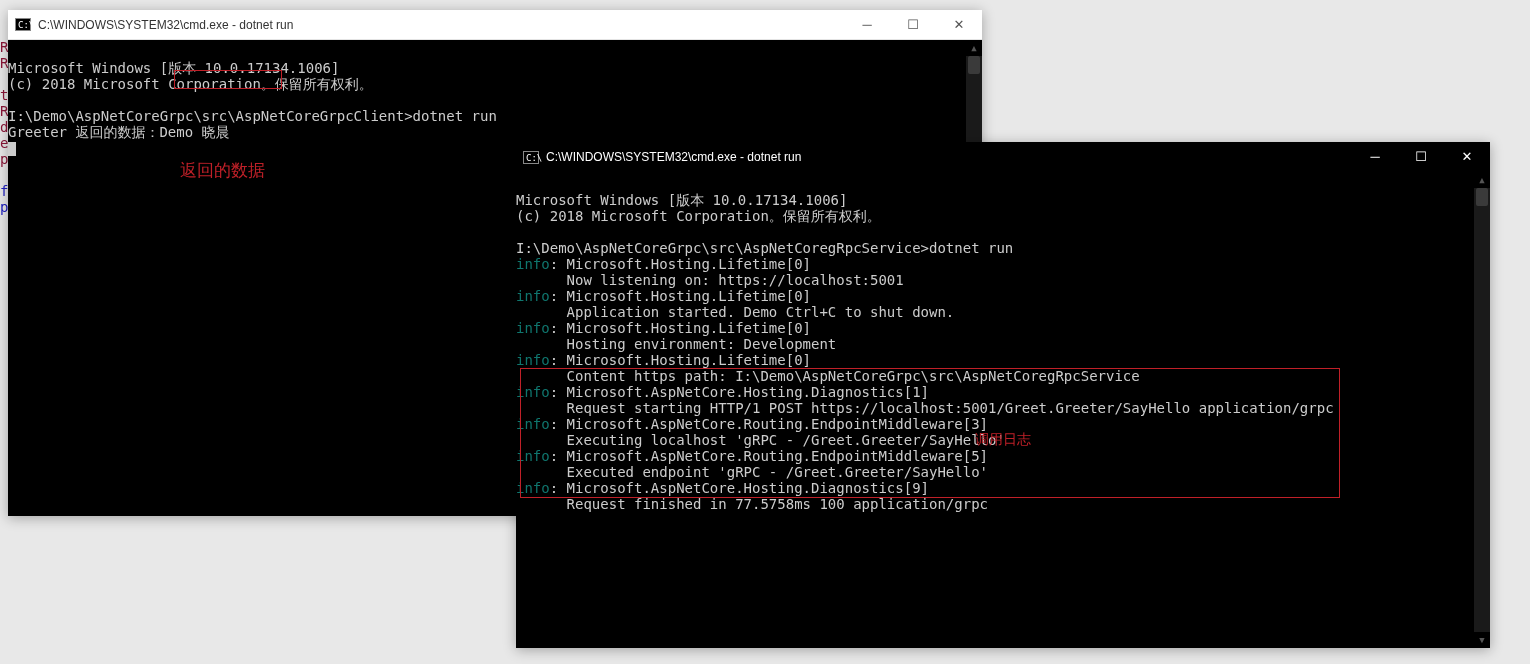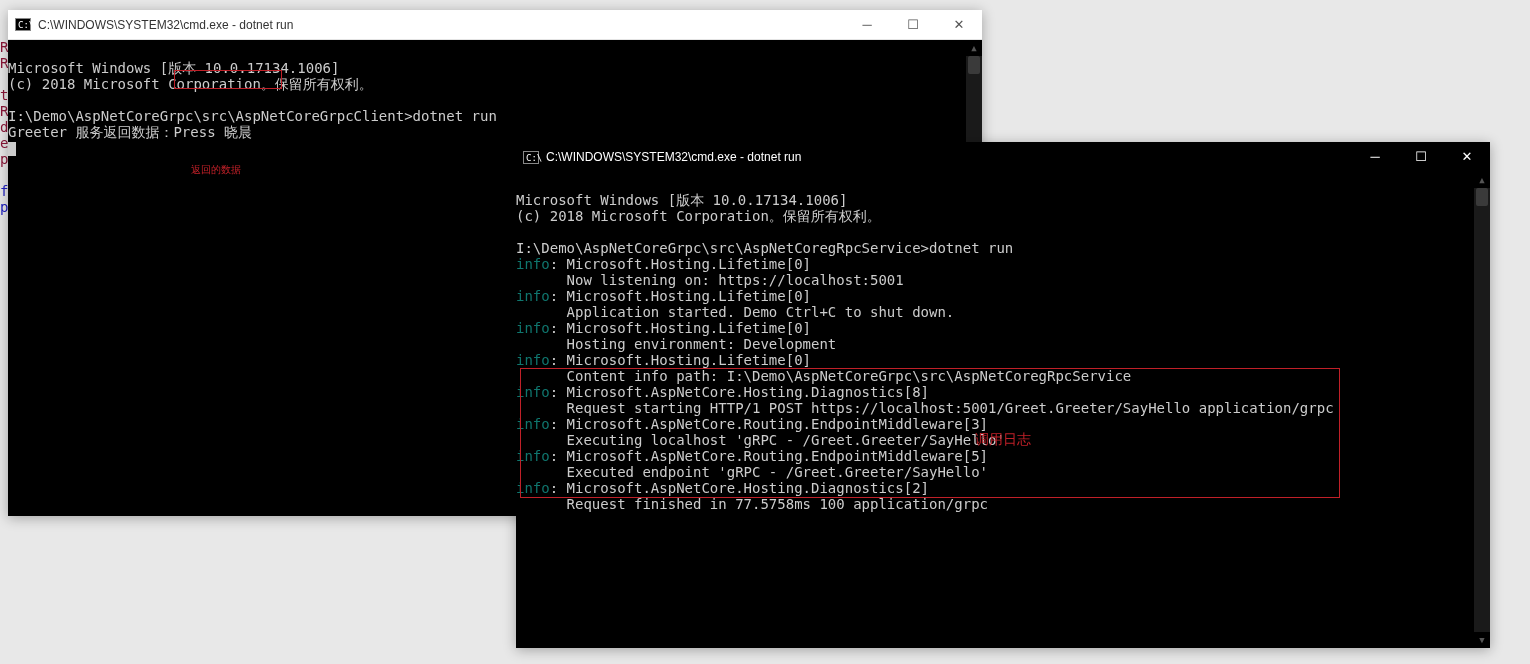--- a/index.html
+++ b/index.html
@@ -52,21 +52,21 @@
 
     .info { color:#0f766e; }
     .cursor { display:inline-block; width:8px; height:14px; background:#ccc; vertical-align:text-bottom; }
 
     .annot-box1 {
       position:absolute; border:1px solid #c02028;
       left:166px; top:30px; width:108px; height:19px;
     }
     .annot-label1 {
       position:absolute; color:#c02028;
-      left:183px; top:122px; font-size:10px;
+      left:172px; top:122px; font-size:17px;
     }
     .annot-box2 {
       position:absolute; border:1px solid #c02028;
       left:4px; top:196px; width:820px; height:130px;text-align:center;
     }
     .annot-label2 {
       position:absolute; color:#c02028;
       left:454px; top:62px; font-size:14px;
     }
   </style>
@@ -97,21 +97,21 @@
       <div class="tb-btn">─</div>
       <div class="tb-btn">☐</div>
       <div class="tb-btn close">✕</div>
     </div>
   </div>
   <div class="console">
 <span>Microsoft Windows [版本 10.0.17134.1006]</span>
 <span>(c) 2018 Microsoft Corporation。保留所有权利。</span>
 <span></span>
 <span>I:\Demo\AspNetCoreGrpc\src\AspNetCoreGrpcClient&gt;dotnet run</span>
-<span><span>Greeter 服务返回数据：</span><span>Press 晓晨</span></span>
+<span><span>Greeter 返回的数据：</span><span>Demo 晓晨</span></span>
 <span class="cursor"></span>
     <div class="annot-box1"></div>
     <div class="annot-label1">返回的数据</div>
     <div class="scrollbar">
       <div class="arrow" style="top:0">▲</div>
       <div class="thumb" style="top:16px;height:18px"></div>
       <div class="arrow" style="bottom:0">▼</div>
     </div>
   </div>
 </div>
@@ -133,28 +133,28 @@
 <span>(c) 2018 Microsoft Corporation。保留所有权利。</span>
 <span></span>
 <span>I:\Demo\AspNetCoreGrpc\src\AspNetCoregRpcService&gt;dotnet run</span>
 <span><span class="info">info</span><span>: Microsoft.Hosting.Lifetime[0]</span></span>
 <span>      Now listening on: https://localhost:5001</span>
 <span><span class="info">info</span><span>: Microsoft.Hosting.Lifetime[0]</span></span>
 <span>      Application started. Demo Ctrl+C to shut down.</span>
 <span><span class="info">info</span><span>: Microsoft.Hosting.Lifetime[0]</span></span>
 <span>      Hosting environment: Development</span>
 <span><span class="info">info</span><span>: Microsoft.Hosting.Lifetime[0]</span></span>
-<span>      Content info path: I:\Demo\AspNetCoreGrpc\src\AspNetCoregRpcService</span>
-<span><span class="info">info</span><span>: Microsoft.AspNetCore.Hosting.Diagnostics[8]</span></span>
+<span>      Content https path: I:\Demo\AspNetCoreGrpc\src\AspNetCoregRpcService</span>
+<span><span class="info">info</span><span>: Microsoft.AspNetCore.Hosting.Diagnostics[1]</span></span>
 <span>      Request starting HTTP/1 POST https://localhost:5001/Greet.Greeter/SayHello application/grpc </span>
 <span><span class="info">info</span><span>: Microsoft.AspNetCore.Routing.EndpointMiddleware[3]</span></span>
 <span>      Executing localhost 'gRPC - /Greet.Greeter/SayHello'</span>
 <span><span class="info">info</span><span>: Microsoft.AspNetCore.Routing.EndpointMiddleware[5]</span></span>
 <span>      Executed endpoint 'gRPC - /Greet.Greeter/SayHello'</span>
-<span><span class="info">info</span><span>: Microsoft.AspNetCore.Hosting.Diagnostics[2]</span></span>
+<span><span class="info">info</span><span>: Microsoft.AspNetCore.Hosting.Diagnostics[9]</span></span>
 <span>      Request finished in 77.5758ms 100 application/grpc </span>
     <div class="annot-box2">
         <div class="annot-label2">调用日志</div>
     </div>
     <div class="scrollbar">
       <div class="arrow" style="top:0">▲</div>
       <div class="thumb" style="top:16px;height:18px"></div>
       <div class="arrow" style="bottom:0">▼</div>
     </div>
   </div>

